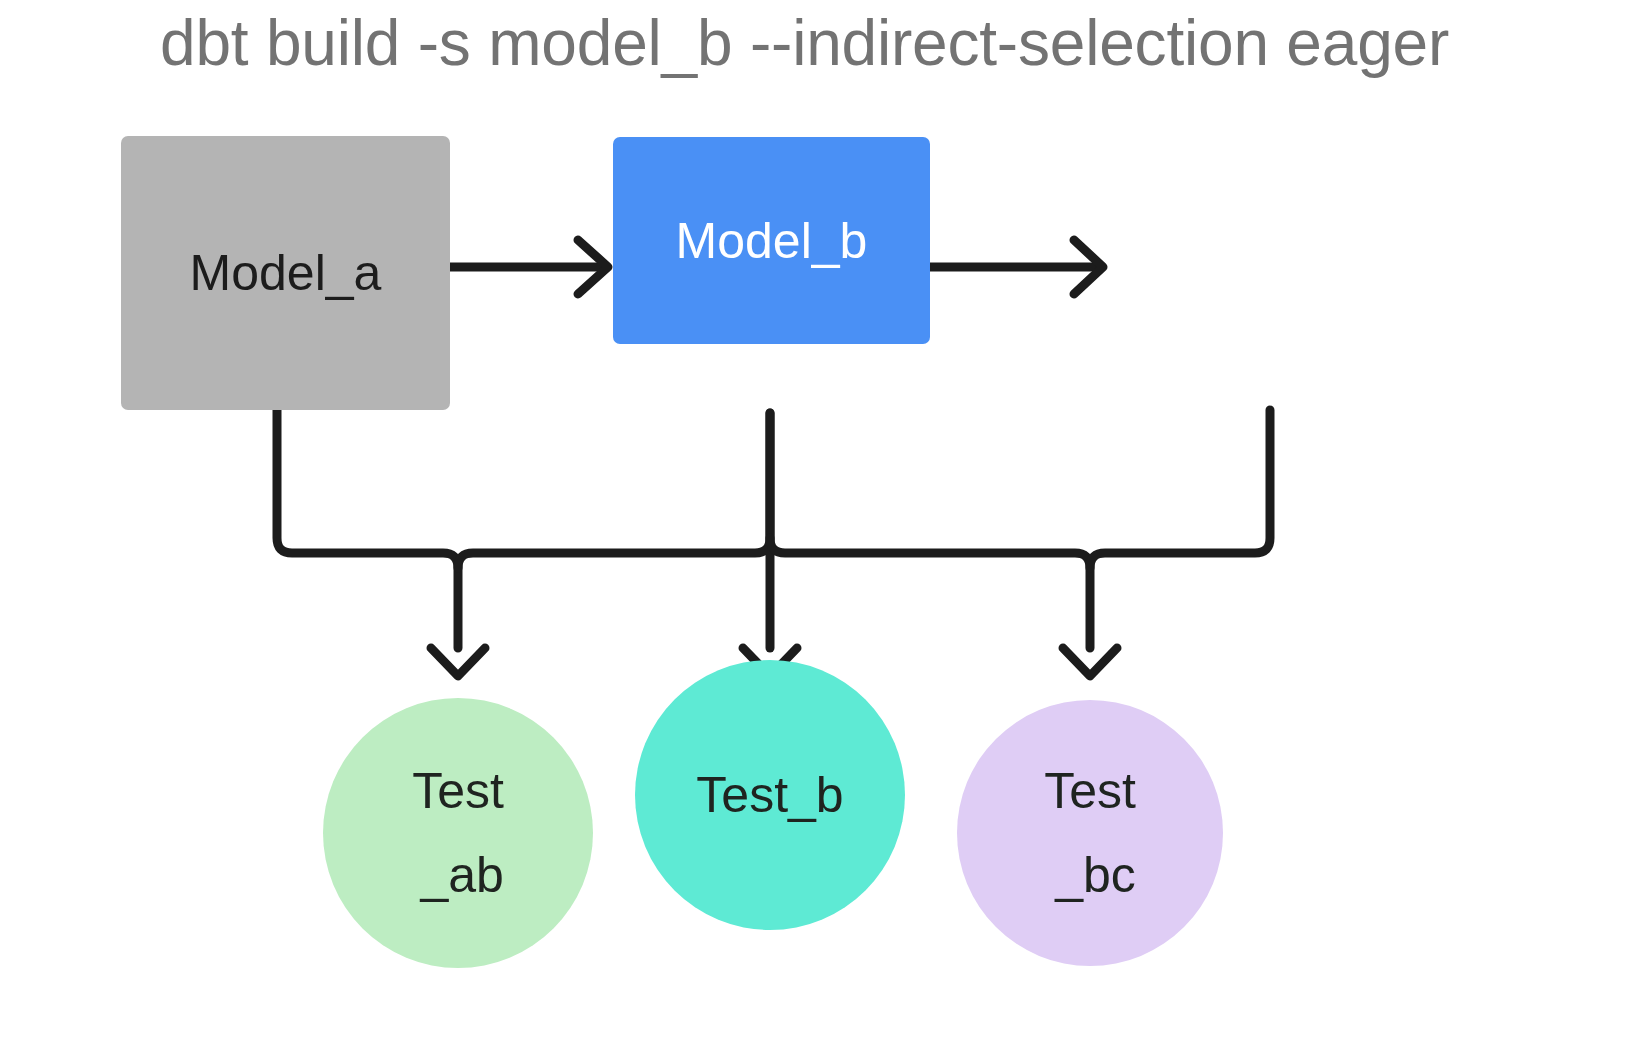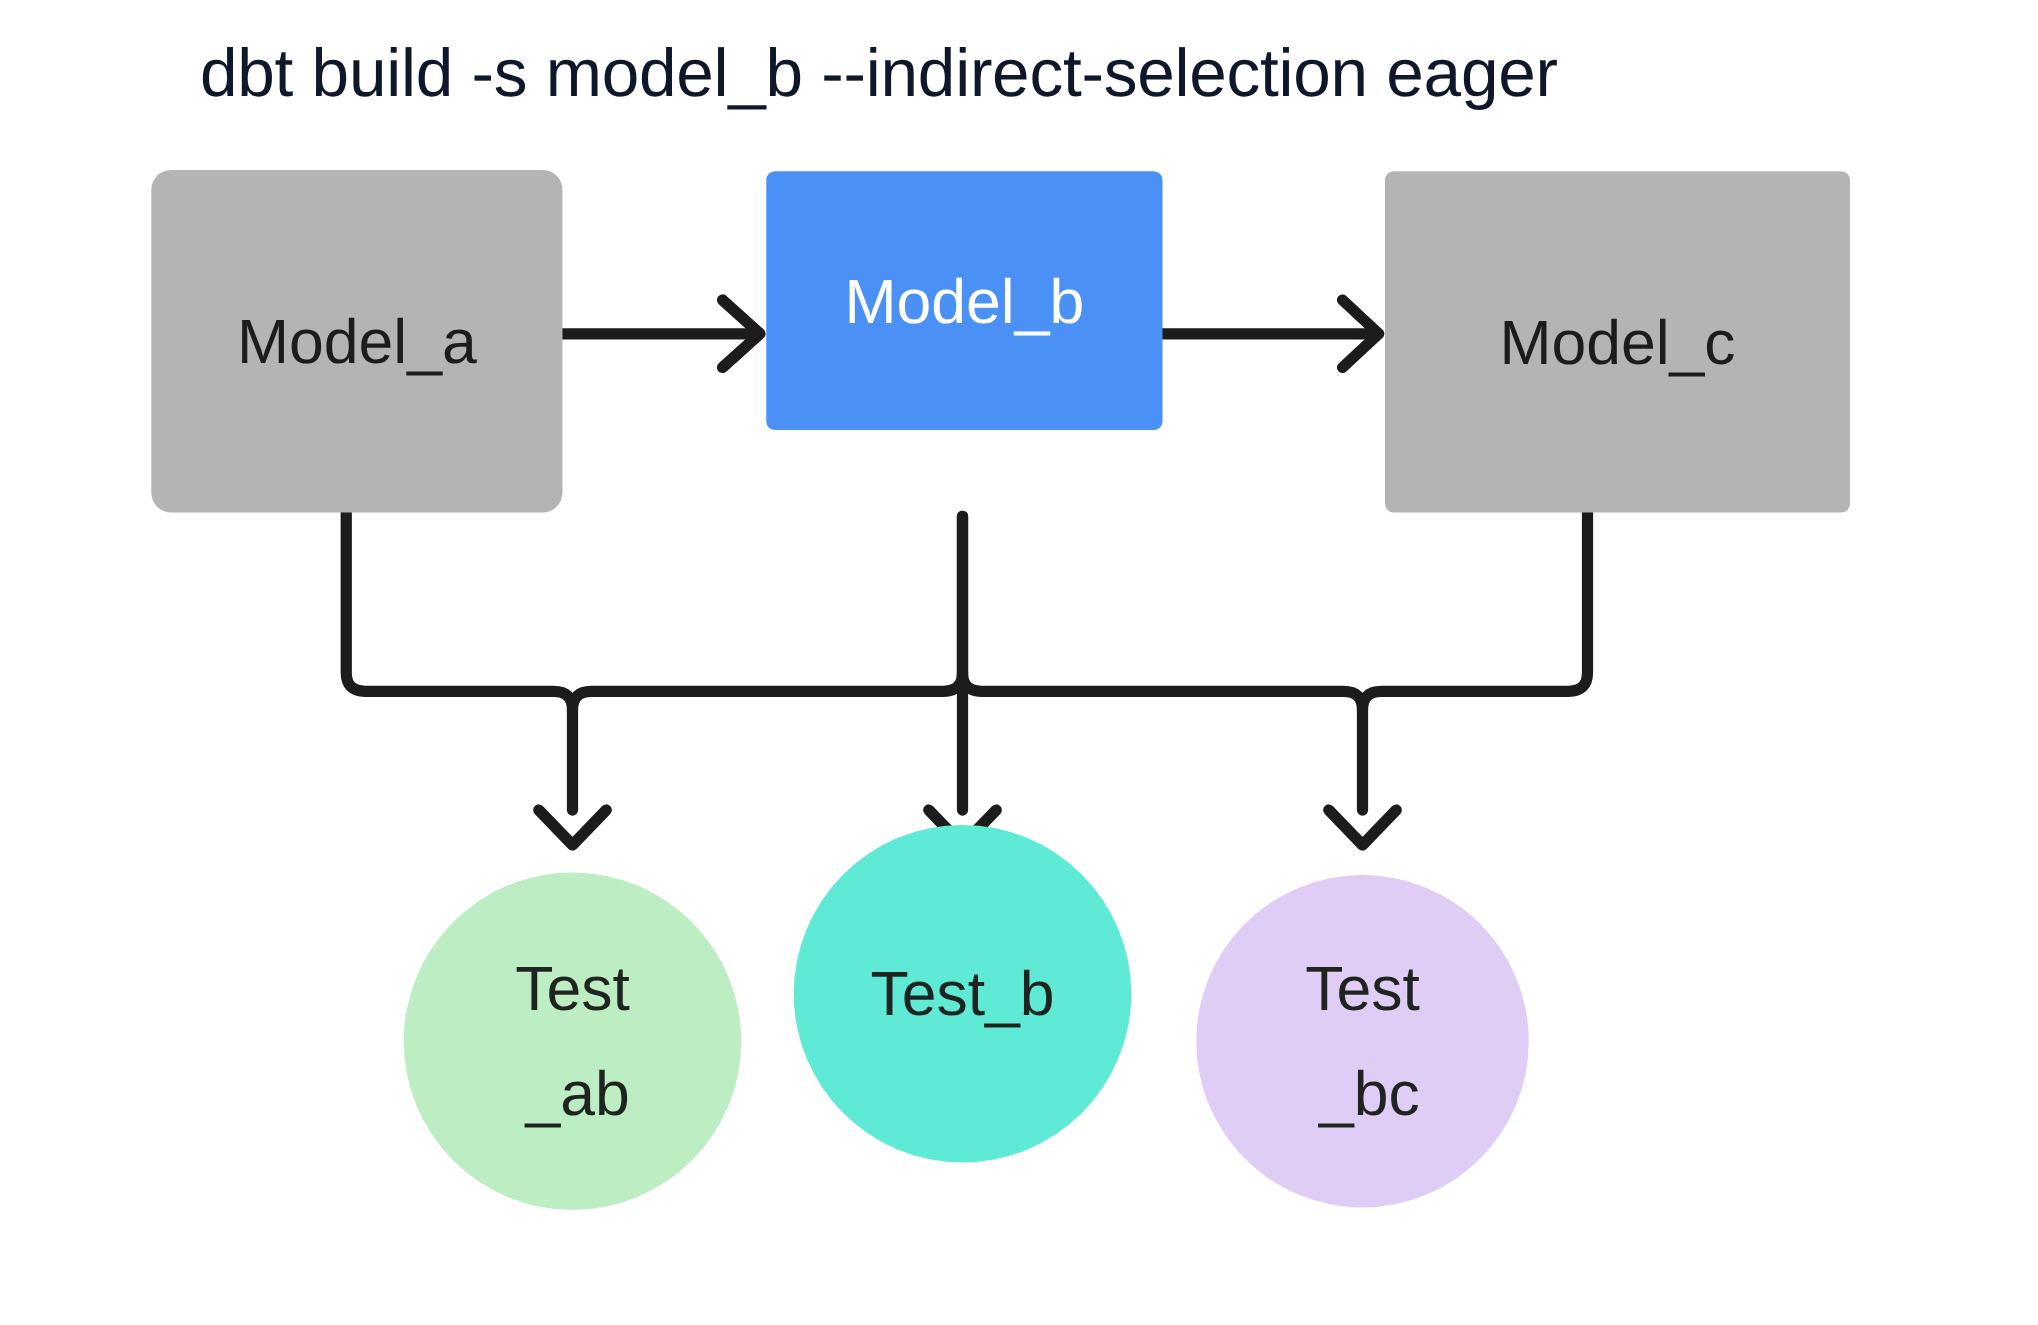--- a/index.html
+++ b/index.html
@@ -21,24 +21,24 @@
     position: absolute;
     left: 0;
     top: 0;
     width: 1630px;
     height: 1060px;
     pointer-events: none;
   }
   .title {
     position: absolute;
     left: 160px;
-    top: 28px;
-    font-size: 54px;
+    top: 12px;
+    font-size: 64px;
     line-height: 62px;
-    color: #0f172a;
+    color: #737373;
     letter-spacing: -0.2px;
     white-space: nowrap;
   }
   .node-box {
     position: absolute;
     border-radius: 7px;
     display: flex;
     align-items: center;
     justify-content: center;
     font-size: 50px;
@@ -108,31 +108,28 @@
       </g>
       <g>
         <path d="M 743 648 L 770 676 L 797 648"></path>
       </g>
       <g>
         <path d="M 1063 648 L 1090 676 L 1117 648"></path>
       </g>
     </g>
   </svg>
 
-  <div class="node-box" style="left:121px; top:136px; width:329px; height:274px; background:#b4b4b4; color:#1c1c1c;border-radius:16px;">
+  <div class="node-box" style="left:121px; top:136px; width:329px; height:274px; background:#b4b4b4; color:#1c1c1c;">
     <span>Model_a</span>
   </div>
 
   <div class="node-box" style="left:613px; top:137px; width:317px; height:207px; background:#4a90f5; color:#ffffff;">
     <span>Model_b</span>
   </div>
 
-  <div class="node-box" style="left:1108px; top:137px; width:372px; height:273px; background:#b4b4b4; color:#1c1c1c;">
-    <span>Model_c</span>
-  </div>
 
   <div class="node-circle" style="left:323px; top:698px; width:270px; height:270px; background:#bdedc2;">
     <div>
       <span class="circle-label">Test</span>
       <span class="circle-label">_ab</span>
     </div>
   </div>
 
   <div class="node-circle" style="left:635px; top:660px; width:270px; height:270px; background:#5eead4;">
     <div>

